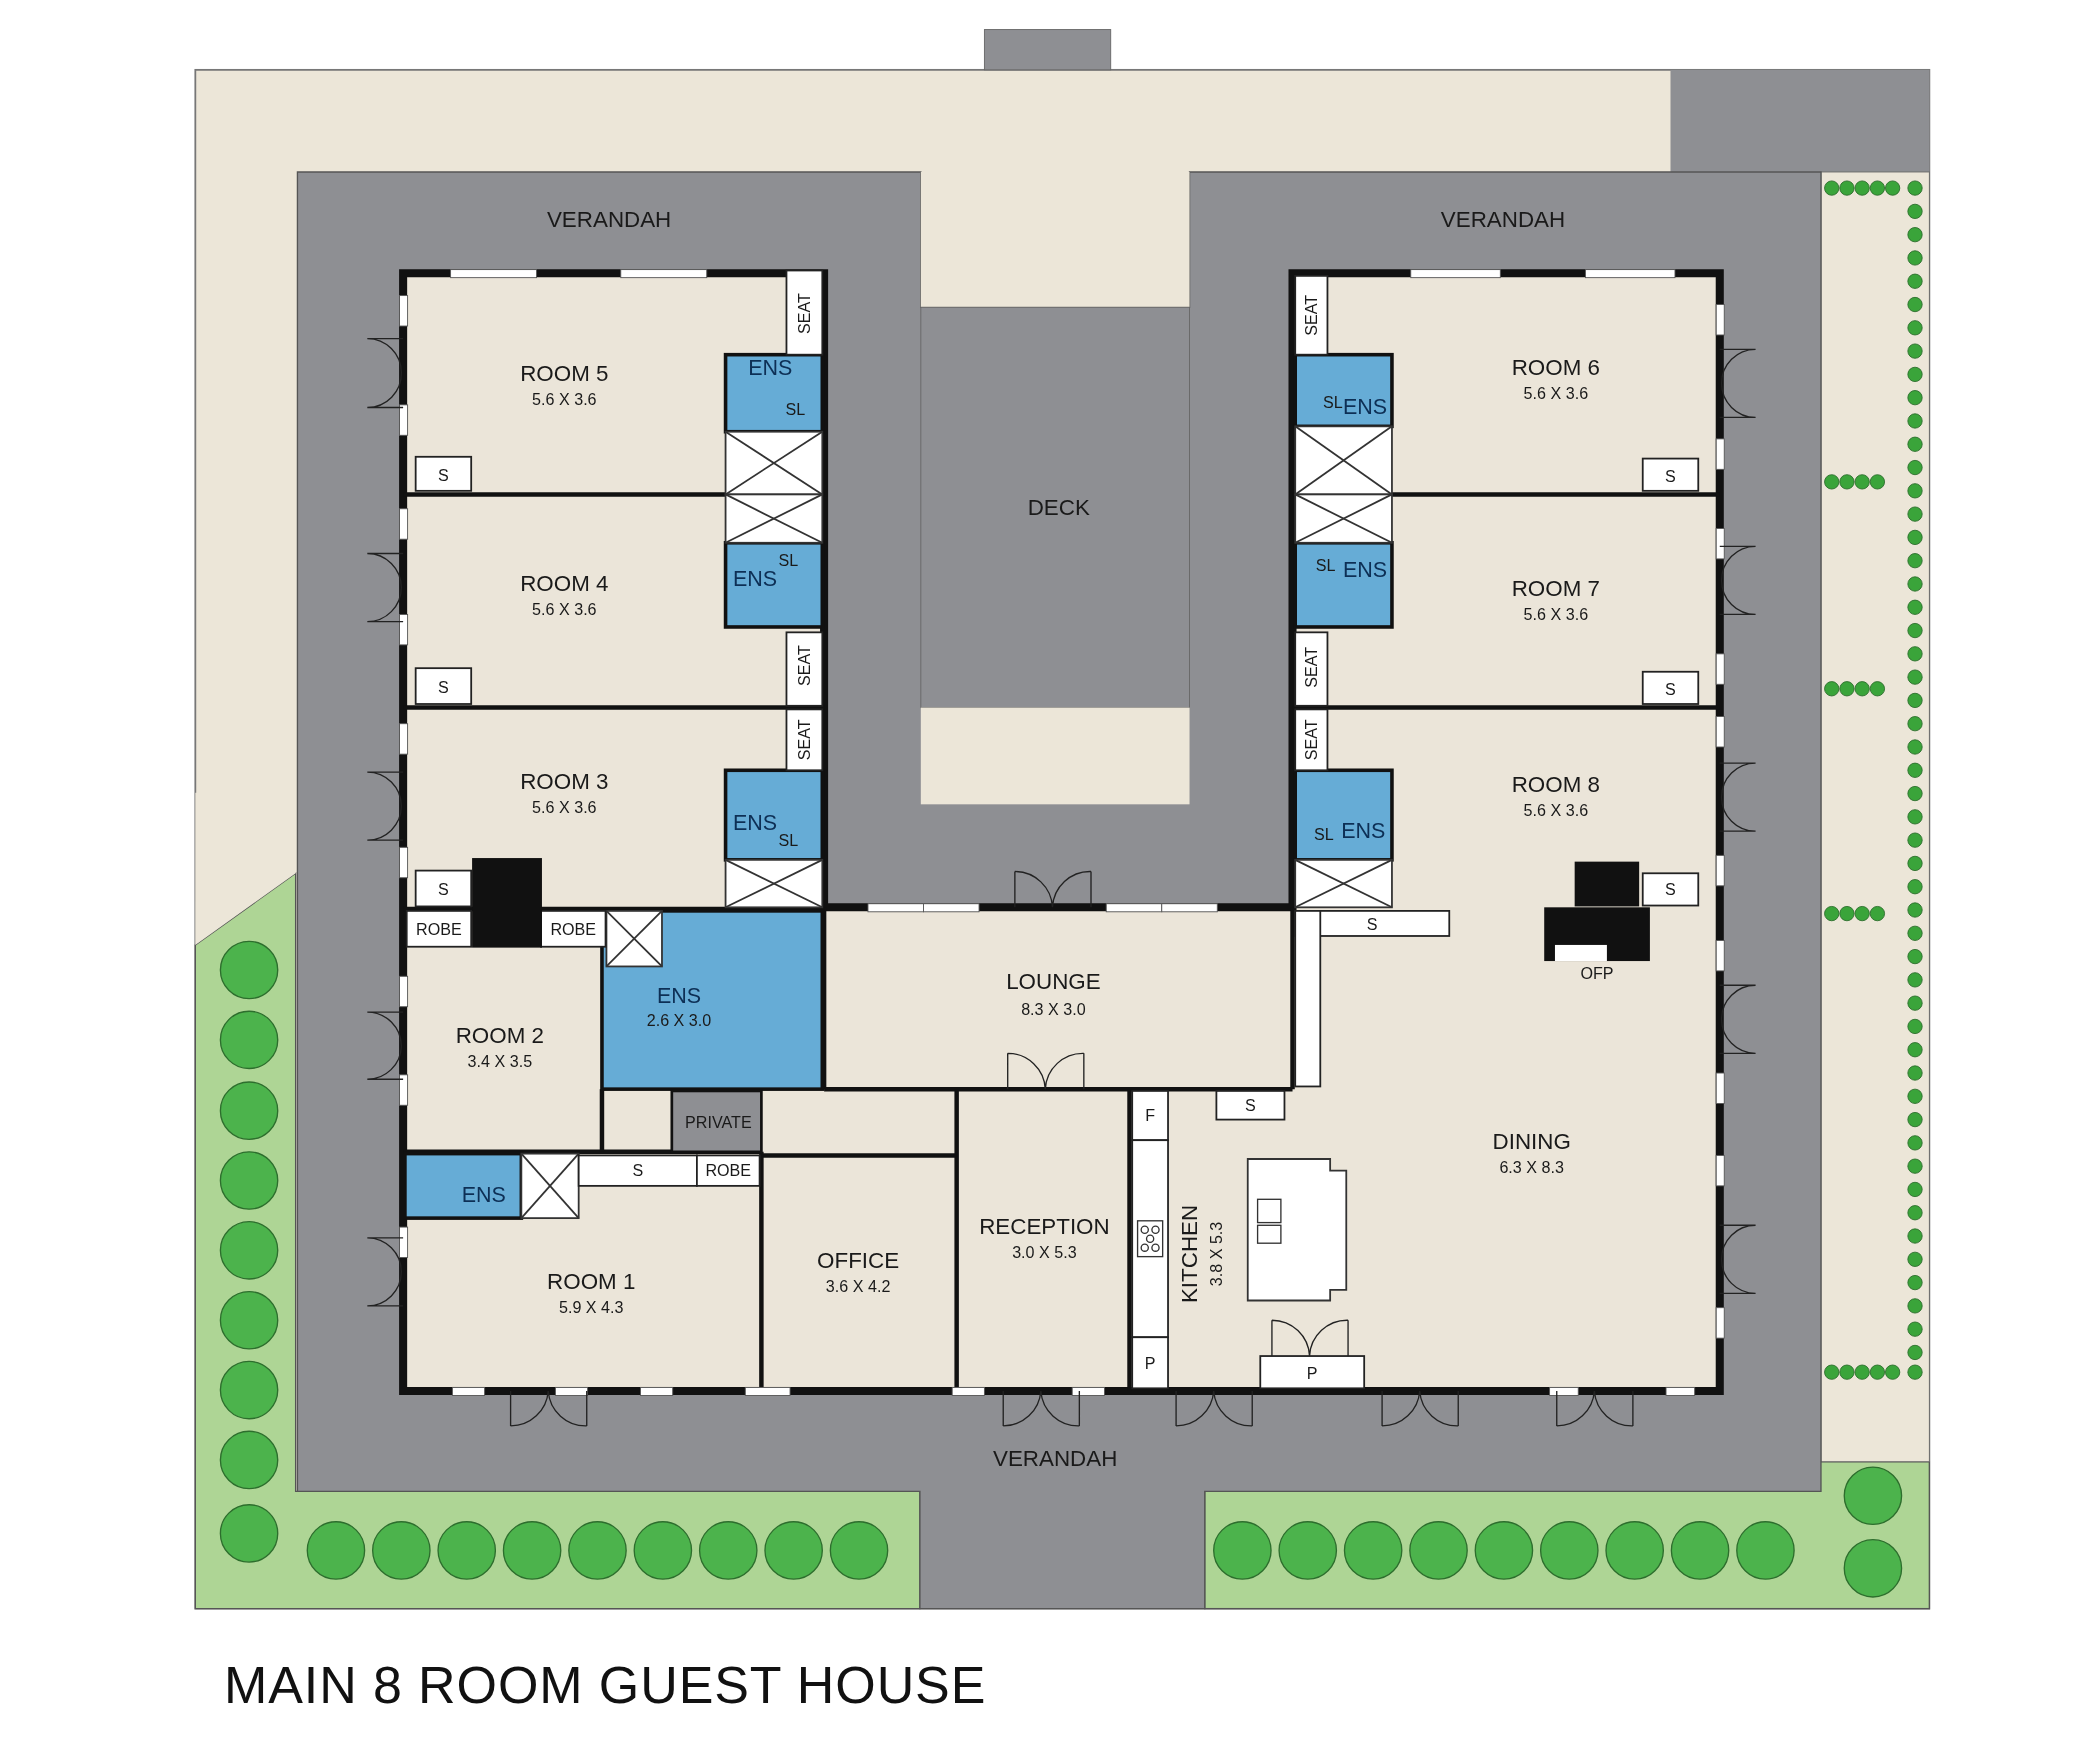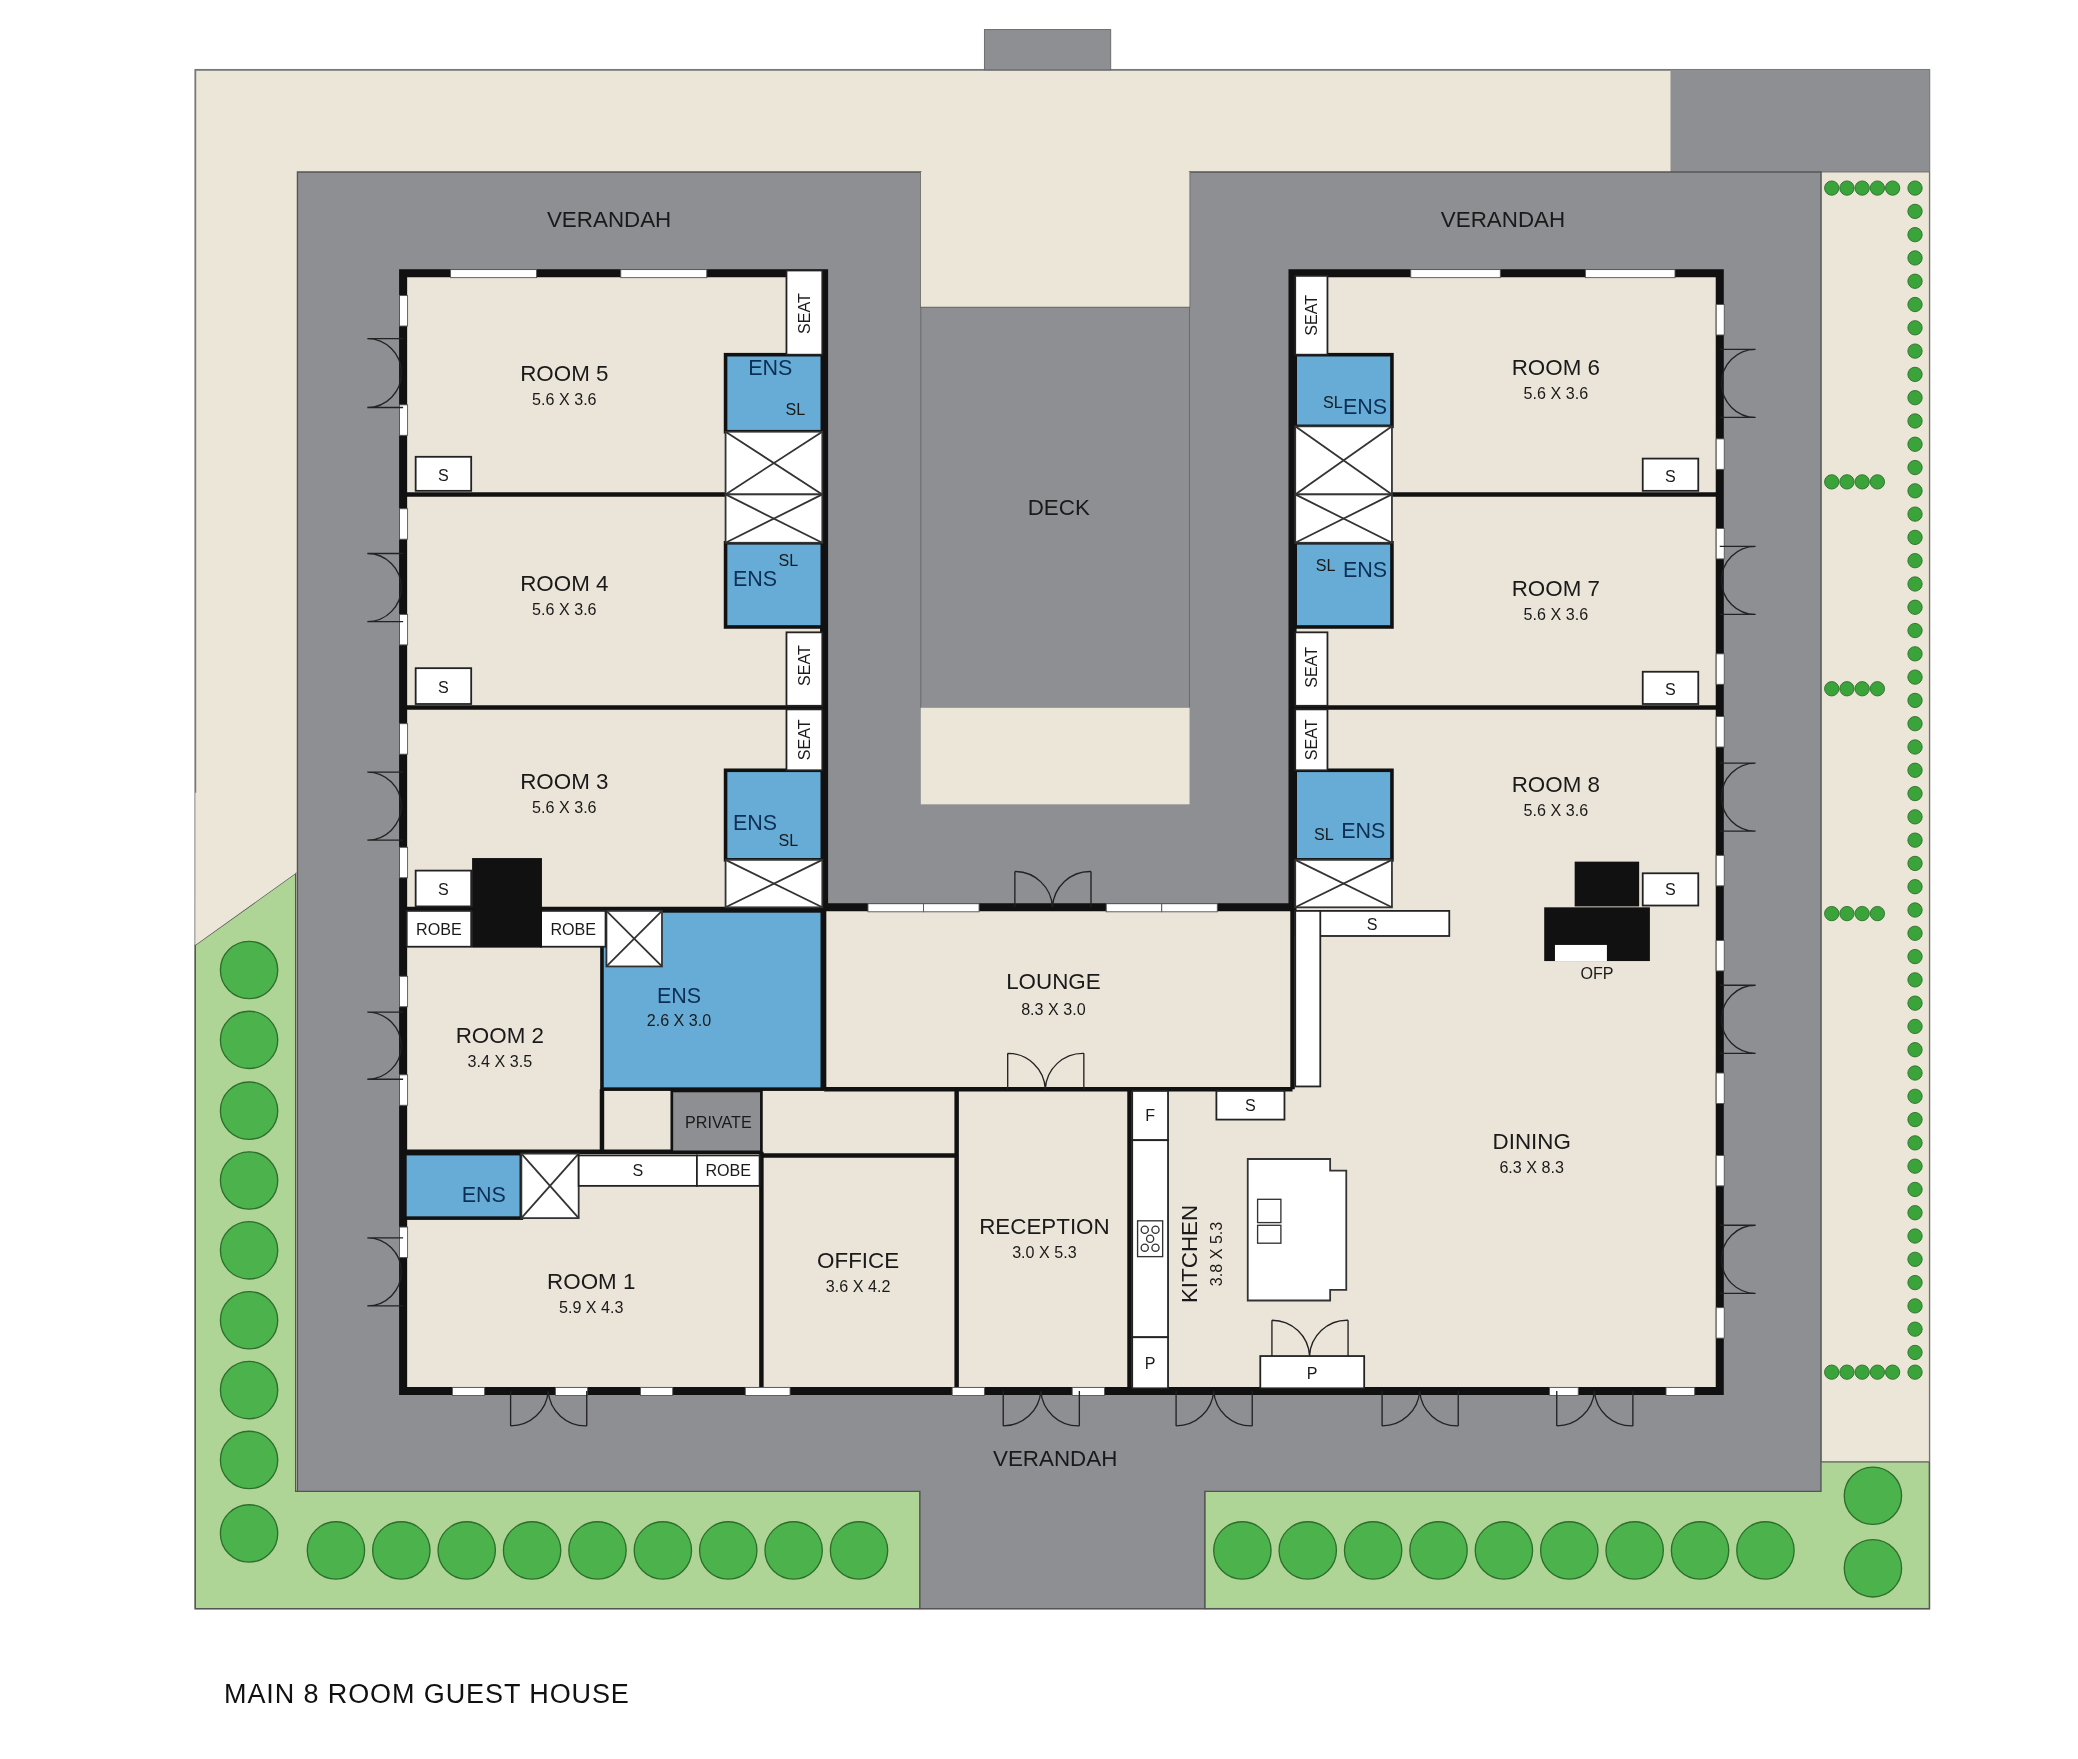--- a/index.html
+++ b/index.html
@@ -3,21 +3,21 @@
 <meta charset="utf-8">
 <style>
   html,body{margin:0;padding:0;background:#ffffff;}
   body{width:2079px;height:1760px;overflow:hidden;position:relative;font-family:"Liberation Sans",sans-serif;}
   svg{position:absolute;left:0;top:0;}
   .lbl{font-family:"Liberation Sans",sans-serif;fill:#1a1a1a;text-anchor:middle;}
   .rname{font-size:25px;}
   .rdim{font-size:18px;}
   .small{font-size:18px;}
   .ens{fill:#0d2f55;font-size:24px;}
-  .caption{position:absolute;left:224px;top:1655px;font-size:27px;color:#111;letter-spacing:0.9px;font-family:"Liberation Sans",sans-serif;margin-top:24px;}
+  .caption{position:absolute;left:224px;top:1655px;font-size:52px;color:#111;letter-spacing:0.9px;font-family:"Liberation Sans",sans-serif;}
 </style>
 </head>
 <body>
 
 <svg width="2079" height="1760" viewBox="0 0 2321 1965">
 
   <rect x="218" y="78" width="1936" height="1718" fill="#ece6d8" stroke="#777" stroke-width="2"></rect>
 
   <rect x="1099" y="33" width="141" height="45" fill="#8e8f93" stroke="#666" stroke-width="1"></rect>
 

